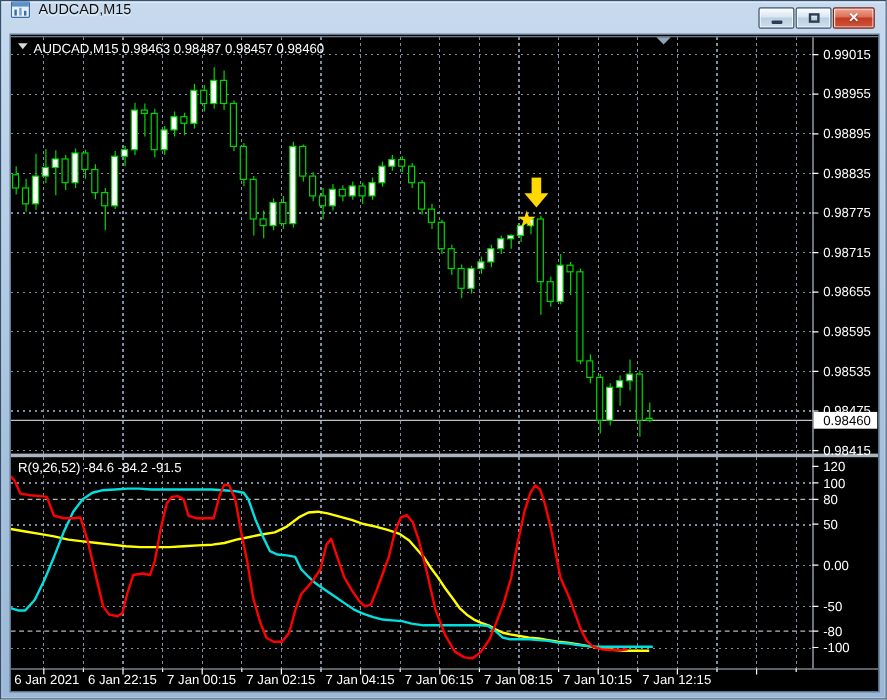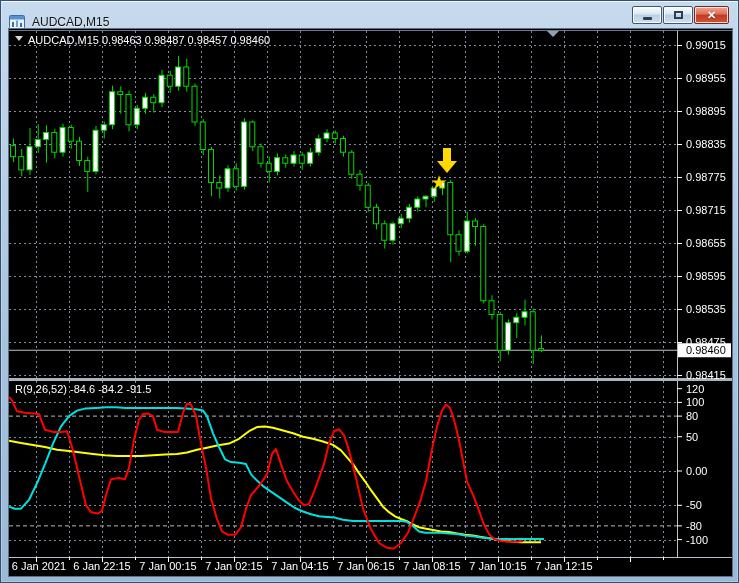--- a/index.html
+++ b/index.html
@@ -4,21 +4,21 @@
 <style>
   html,body{margin:0;padding:0;background:#d8e4f0;}
   *{box-sizing:border-box;}
   .window{
     position:relative;width:739px;height:583px;
     font-family:"Liberation Sans",sans-serif;
     background:linear-gradient(#c7daee,#a7c2dd 60%,#9db8d6);
     border:1px solid #32506f;
     box-shadow:inset 0 1px 0 rgba(255,255,255,.7), inset 0 0 0 1px rgba(255,255,255,.25);
   }
-  .titlebar{position:absolute;top:0;left:0;right:0;height:28px;display:flex;align-items:flex-end;padding:0 8px;}
+  .titlebar{position:absolute;top:0;left:0;right:0;height:28px;display:flex;align-items:flex-start;padding:0 8px;}
   .title-text{font-size:12px;color:#111;margin-left:7px;text-shadow:0 1px 1px rgba(255,255,255,.6);}
   .win-buttons{position:absolute;right:9px;top:5px;display:flex;}
   .win-btn{
     width:30px;height:18px;margin-left:1px;border:1px solid #41576d;border-radius:2px;
     background:linear-gradient(#fbfdfe,#d9e6f2 45%,#b9cfe2 50%,#cfe0ee);
     display:flex;align-items:center;justify-content:center;cursor:default;
     color:#16324e;font-size:10px;line-height:1;
     box-shadow:inset 0 0 0 1px rgba(255,255,255,.8);
   }
   .win-btn .min-glyph{display:block;width:9px;height:3px;background:#2d3e50;border-radius:1px;margin-top:6px;}

